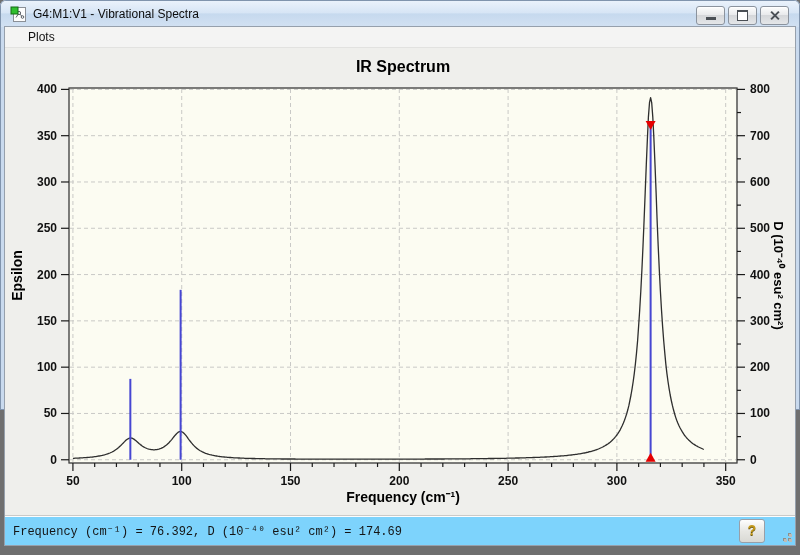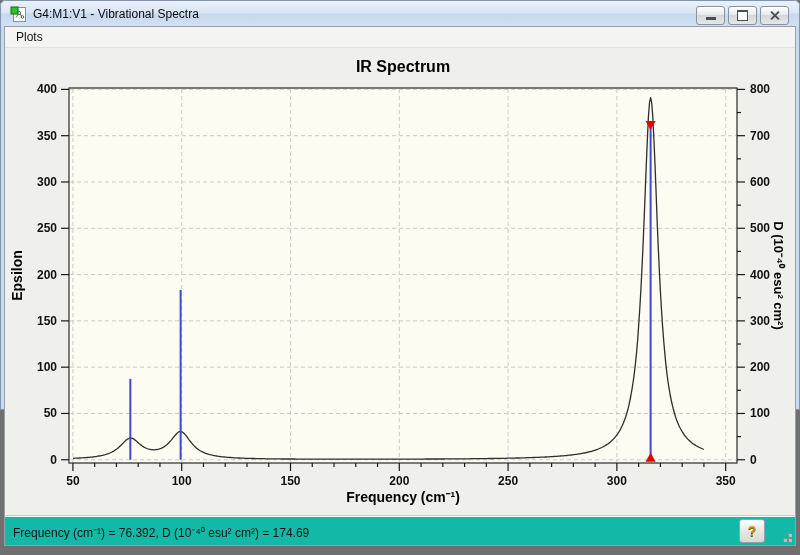--- a/index.html
+++ b/index.html
@@ -18,25 +18,25 @@
   .glyph-min{width:10px;height:3px;background:#4a4f55;margin-top:6px;}
   .glyph-max{width:9px;height:8px;border:1px solid #4a4f55;border-top-width:2px;background:#fff;}
   .glyph-close{position:relative;width:11px;height:11px;}
   .glyph-close:before,.glyph-close:after{content:"";position:absolute;left:5px;top:0;width:2px;height:11px;background:#4a4f55;}
   .glyph-close:before{transform:rotate(45deg);}
   .glyph-close:after{transform:rotate(-45deg);}
   
   .content{position:absolute;left:4px;top:26px;width:790px;height:518px;background:#f1f1f0;
            border:1px solid #96a0ac;}
   .menubar{height:20px;background:#f4f4f3;border-bottom:1px solid #e2e2e0;display:flex;align-items:center;}
-  .menu-item{font-size:12px;color:#111;padding:2px 7px;margin-left:4px;}
+  .menu-item{font-size:12px;color:#111;padding:2px 7px;margin-left:16px;}
   .chart-area{position:relative;width:790px;height:467px;background:#efefec;}
   .chart-area svg{display:block;}
-  .statusbar{position:absolute;left:0;bottom:0;width:790px;height:29px;background:#14b8a6;
-             border-top:1px solid #cacac8;box-shadow:inset 0 1px 0 #fdfdfd;}
+  .statusbar{position:absolute;left:0;bottom:0;width:790px;height:29px;background:#7dd3fc;
+             border-top:1px solid #cacac8;box-shadow:inset 0 1px 0 #fdfdfd;font-family:Liberation Mono, monospace;}
   .status-text{position:absolute;left:8px;top:8px;font-size:12px;color:#151515;white-space:nowrap;}
   .help-btn{position:absolute;right:30px;top:3px;width:24px;height:22px;border:1px solid #989fa8;border-radius:3px;
             background:linear-gradient(#fefefe,#e7e7e3 50%,#d9d9d4);display:flex;align-items:center;justify-content:center;}
   .help-glyph{font-size:14px;font-weight:bold;color:#c49a1d;text-shadow:0 1px 0 #6d5a10;}
   .resize-grip{position:absolute;right:3px;bottom:3px;width:12px;height:12px;}
   .resize-grip i{position:absolute;width:3px;height:3px;background:#bdbdb9;box-shadow:-1px -1px 0 #8f8f8b;}
   .resize-grip i:nth-child(1){right:0;bottom:0;}
   .resize-grip i:nth-child(2){right:5px;bottom:0;}
   .resize-grip i:nth-child(3){right:0;bottom:5px;}
 </style>

